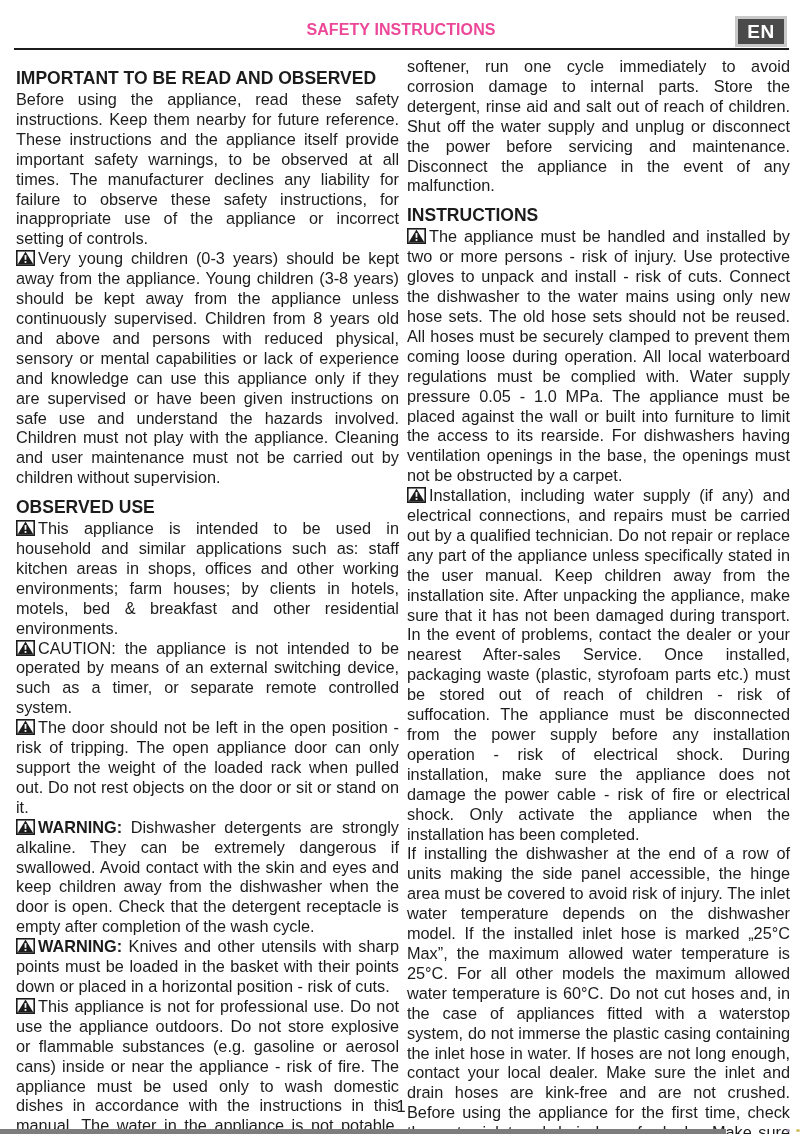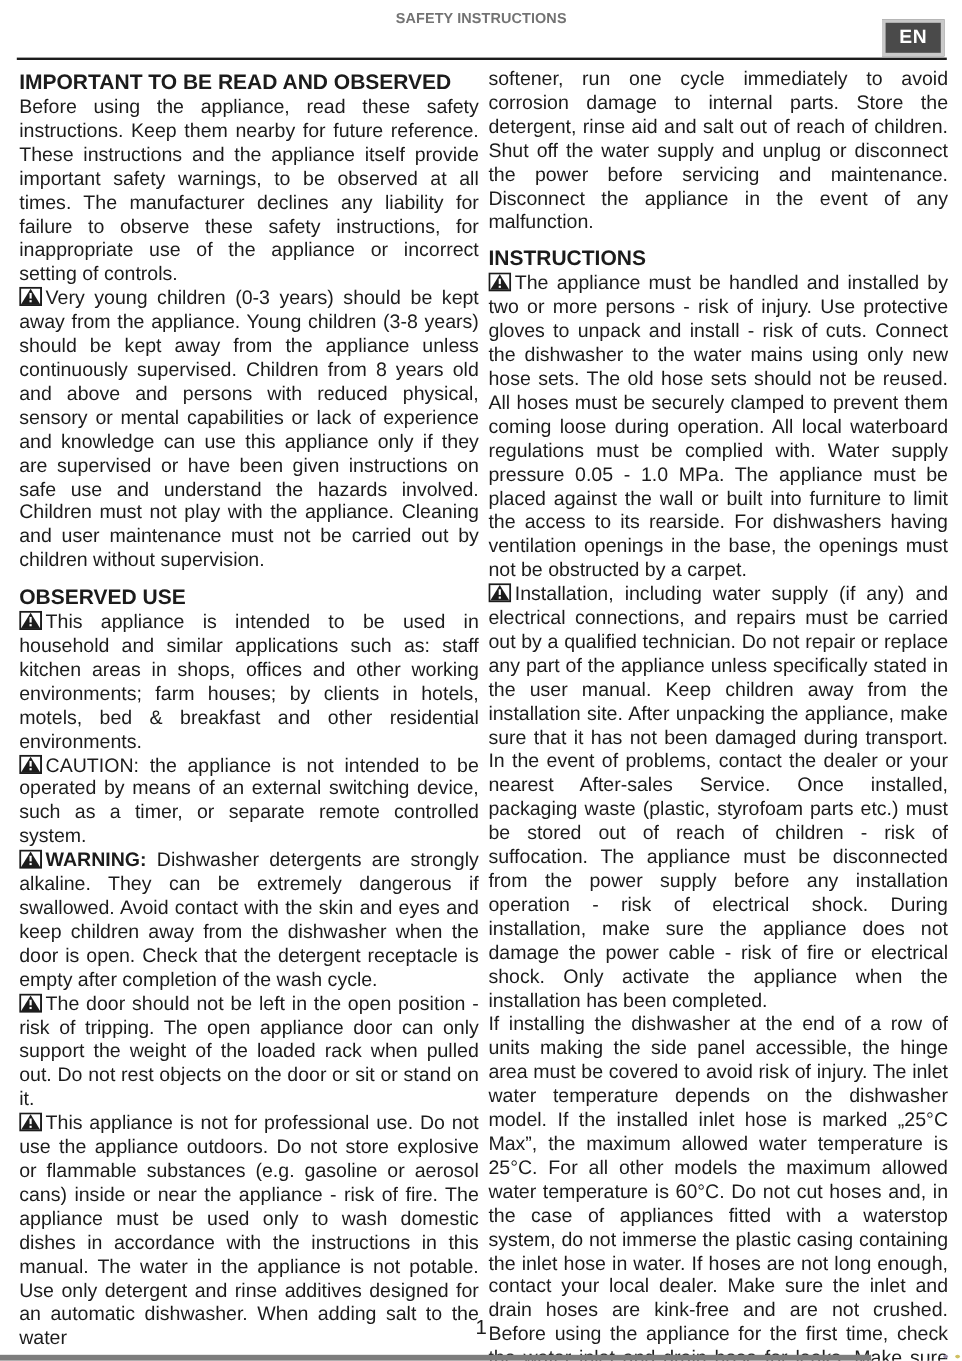--- a/index.html
+++ b/index.html
@@ -8,48 +8,48 @@
     background: #ffffff;
     font-family: "Liberation Sans", sans-serif;
     color: #1c1c1c;
     position: relative;
     overflow: hidden;
   }
   .page { position: absolute; inset: 0; }
 
   
   .header-title {
-    position: absolute; top: 8px; left: 0; width: 100%;
-    text-align: center; font-weight: bold; font-size: 12px;
-    letter-spacing: 0.1px; color: #737373;
+    position: absolute; top: 21px; left: 0; width: 100%;
+    text-align: center; font-weight: bold; font-size: 16px;
+    letter-spacing: 0.1px; color: #ec4899;
   }
   .lang-badge {
     position: absolute; top: 16px; right: 15px;
     width: 52px; height: 31px; box-sizing: border-box;
     background: #4a4a4a; border: 3px solid #c9c9c9;
-    color: #ffffff; font-weight: bold; font-size: 16px;
+    color: #ffffff; font-weight: bold; font-size: 19px;
     display: flex; align-items: center; justify-content: center;
     letter-spacing: 0.5px;
   }
   .header-rule {
     position: absolute; top: 48px; left: 14px; width: 775px;
     height: 2px; background: #1c1c1c;
   }
 
   
   .columns {
     position: absolute; top: 57px; left: 16px; width: 774px;
     display: flex; gap: 8px;
   }
   .col { width: 383px; }
   .sec-heading {
     font-size: 17.5px; line-height: 21px; font-weight: bold;
     margin: 9px 0 1px 0; color: #1c1c1c;
   }
-  .col > .sec-heading:first-child { margin-top: 1px; }
+  .col > .sec-heading:first-child { margin-top: 11px; }
   .para {
     margin: 0; font-size: 16.3px; line-height: 19.9px;
     text-align: justify; color: #1c1c1c;
   }
   .para b { font-weight: bold; }
   .warn-wrap {
     display: inline-block; vertical-align: -2px; margin-right: 3px;
     line-height: 0;
   }
 
@@ -95,27 +95,33 @@
               <rect x="0.8" y="0.8" width="17.4" height="14.4" fill="#ffffff" stroke="#1c1c1c" stroke-width="1.6"></rect>
               <path d="M9.5 1.6 L17.4 14.5 L1.6 14.5 Z" fill="#1c1c1c"></path>
               <rect x="8.6" y="5.1" width="1.8" height="4.7" fill="#ffffff"></rect>
               <rect x="8.6" y="11.1" width="1.8" height="1.8" fill="#ffffff"></rect>
             </svg></span>CAUTION: the appliance is not intended to be operated by means of an external switching device, such as a timer, or separate remote controlled system.</p>
         <p class="para"><span class="warn-wrap"><svg width="19" height="16" viewBox="0 0 19 16" aria-hidden="true">
               <rect x="0.8" y="0.8" width="17.4" height="14.4" fill="#ffffff" stroke="#1c1c1c" stroke-width="1.6"></rect>
               <path d="M9.5 1.6 L17.4 14.5 L1.6 14.5 Z" fill="#1c1c1c"></path>
               <rect x="8.6" y="5.1" width="1.8" height="4.7" fill="#ffffff"></rect>
               <rect x="8.6" y="11.1" width="1.8" height="1.8" fill="#ffffff"></rect>
+            </svg></span>The door should not be left in the open position - risk of tripping. The open appliance door can only support the weight of the loaded rack when pulled out. Do not rest objects on the door or sit or stand on it.</p>
+        <p class="para"><span class="warn-wrap"><svg width="19" height="16" viewBox="0 0 19 16" aria-hidden="true">
+              <rect x="0.8" y="0.8" width="17.4" height="14.4" fill="#ffffff" stroke="#1c1c1c" stroke-width="1.6"></rect>
+              <path d="M9.5 1.6 L17.4 14.5 L1.6 14.5 Z" fill="#1c1c1c"></path>
+              <rect x="8.6" y="5.1" width="1.8" height="4.7" fill="#ffffff"></rect>
+              <rect x="8.6" y="11.1" width="1.8" height="1.8" fill="#ffffff"></rect>
             </svg></span><b>WARNING: </b>Dishwasher detergents are strongly alkaline. They can be extremely dangerous if swallowed. Avoid contact with the skin and eyes and keep children away from the dishwasher when the door is open. Check that the detergent receptacle is empty after completion of the wash cycle.</p>
         <p class="para"><span class="warn-wrap"><svg width="19" height="16" viewBox="0 0 19 16" aria-hidden="true">
               <rect x="0.8" y="0.8" width="17.4" height="14.4" fill="#ffffff" stroke="#1c1c1c" stroke-width="1.6"></rect>
               <path d="M9.5 1.6 L17.4 14.5 L1.6 14.5 Z" fill="#1c1c1c"></path>
               <rect x="8.6" y="5.1" width="1.8" height="4.7" fill="#ffffff"></rect>
               <rect x="8.6" y="11.1" width="1.8" height="1.8" fill="#ffffff"></rect>
-            </svg></span>The door should not be left in the open position - risk of tripping. The open appliance door can only support the weight of the loaded rack when pulled out. Do not rest objects on the door or sit or stand on it.</p>
+            </svg></span><b>WARNING: </b>Knives and other utensils with sharp points must be loaded in the basket with their points down or placed in a horizontal position - risk of cuts.</p>
         <p class="para"><span class="warn-wrap"><svg width="19" height="16" viewBox="0 0 19 16" aria-hidden="true">
               <rect x="0.8" y="0.8" width="17.4" height="14.4" fill="#ffffff" stroke="#1c1c1c" stroke-width="1.6"></rect>
               <path d="M9.5 1.6 L17.4 14.5 L1.6 14.5 Z" fill="#1c1c1c"></path>
               <rect x="8.6" y="5.1" width="1.8" height="4.7" fill="#ffffff"></rect>
               <rect x="8.6" y="11.1" width="1.8" height="1.8" fill="#ffffff"></rect>
             </svg></span>This appliance is not for professional use. Do not use the appliance outdoors. Do not store explosive or flammable substances (e.g. gasoline or aerosol cans) inside or near the appliance - risk of fire. The appliance must be used only to wash domestic dishes in accordance with the instructions in this manual. The water in the appliance is not potable. Use only detergent and rinse additives designed for an automatic dishwasher. When adding salt to the water</p>
       </div>
     <div class="col">
         <p class="para">softener, run one cycle immediately to avoid corrosion damage to internal parts. Store the detergent, rinse aid and salt out of reach of children. Shut off the water supply and unplug or disconnect the power before servicing and maintenance. Disconnect the appliance in the event of any malfunction.</p>
         <h2 class="sec-heading">INSTRUCTIONS</h2>

